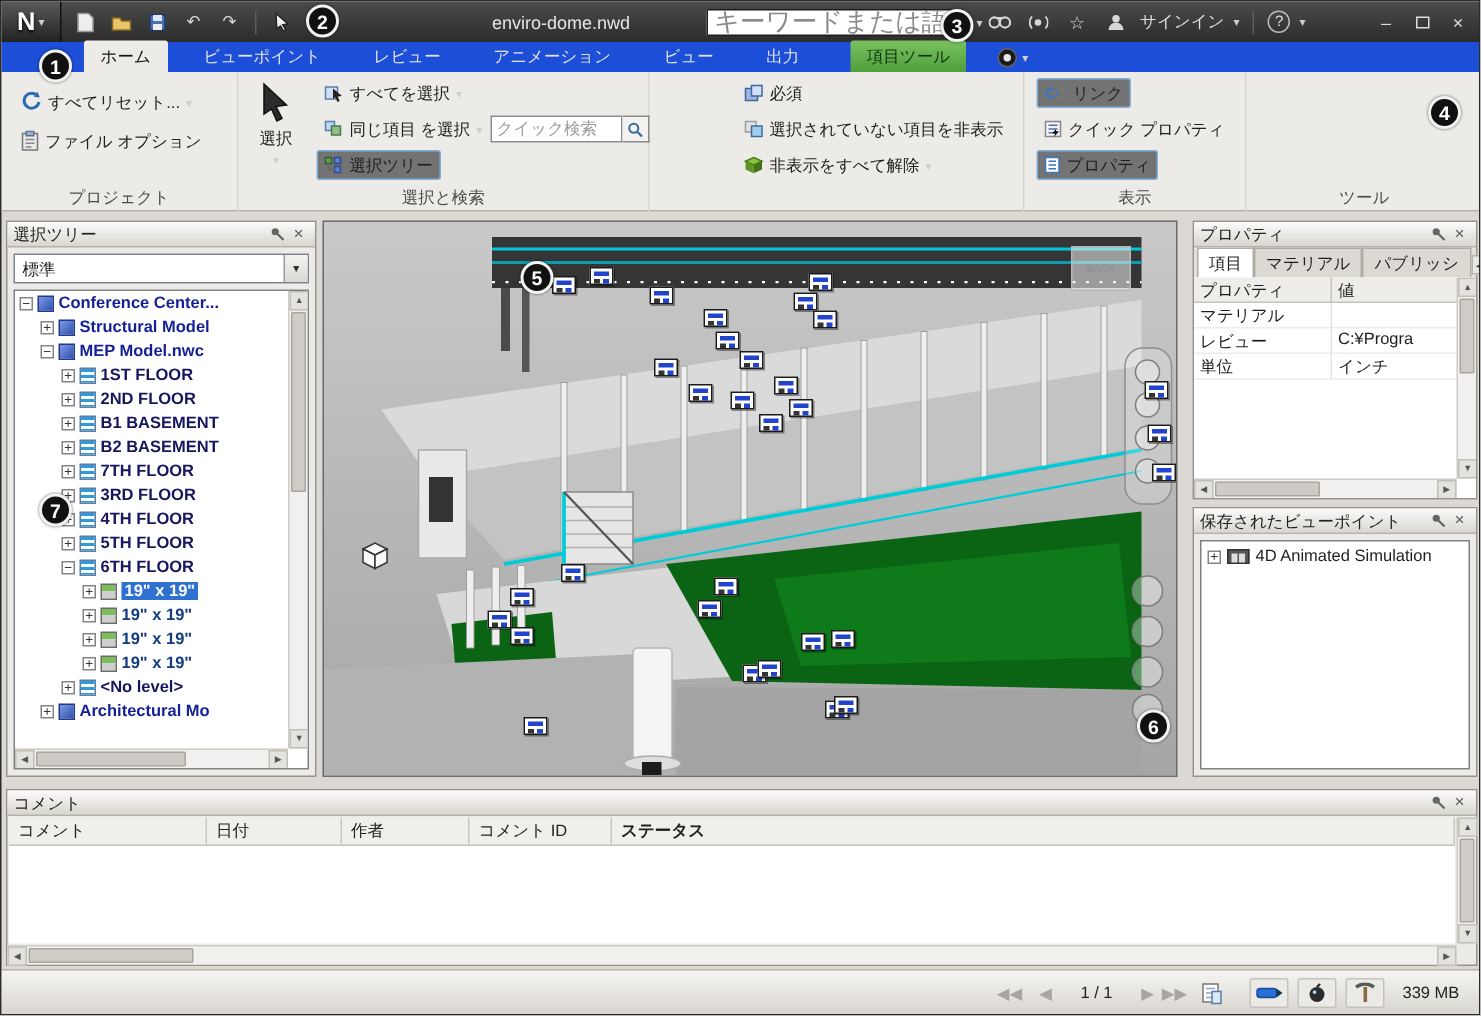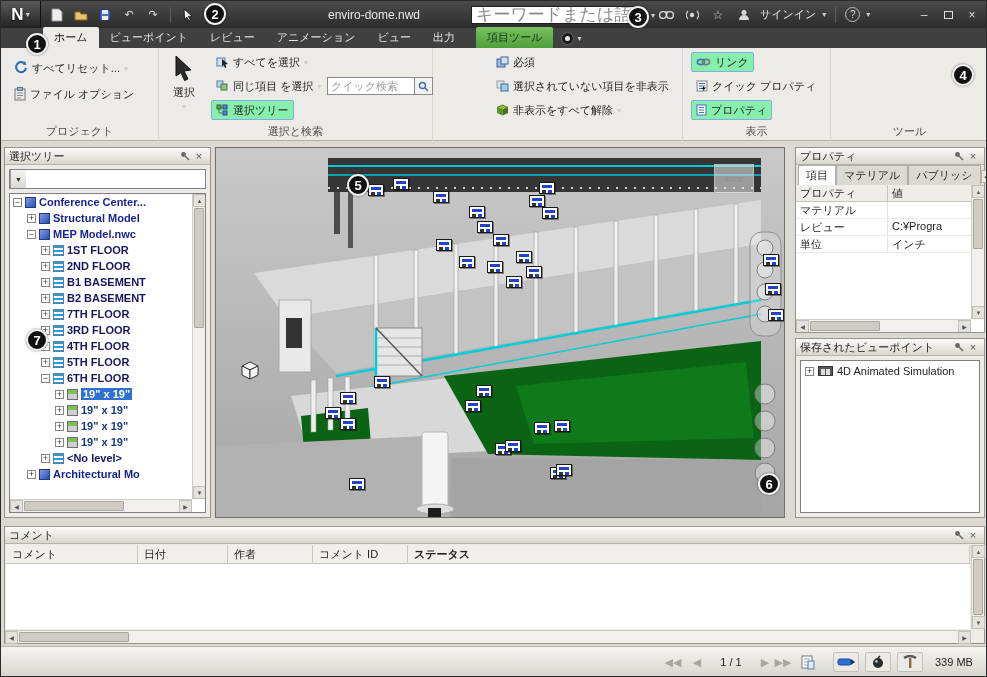--- a/index.html
+++ b/index.html
@@ -24,35 +24,35 @@
   .search-input::placeholder { color:#8a8a8a; }
   .tb-icons { position:absolute; left:655px; top:0; height:27px; display:flex; align-items:center; gap:6px; color:#d8d8d8; }
   .signin { font-size:11px; color:#e2e2e2; cursor:pointer; }
   .help-circ { width:15px; height:15px; border:1px solid #bbb; border-radius:50%; display:flex; align-items:center;
     justify-content:center; font-size:10px; color:#ddd; }
   .winbtns { position:absolute; right:2px; top:0; height:27px; display:flex; align-items:center; }
   .winbtn { width:24px; height:20px; display:flex; align-items:center; justify-content:center; color:#ddd; font-size:12px; cursor:pointer; }
   .maxglyph { width:9px; height:8px; border:1px solid #ddd; display:inline-block; }
 
   
-  .tabrow { position:absolute; left:0; top:27px; width:100%; height:20px; background:#404040; display:flex; align-items:flex-end; }
+  .tabrow { position:absolute; left:0; top:27px; width:100%; height:20px; background:#1d4ed8; display:flex; align-items:flex-end;gap:13px; }
   .rtab { padding:3px 11px; font-size:11px; color:#e3e3e3; cursor:pointer; }
   .rtab.active { background:#edebe8; color:#111; border-radius:2px 2px 0 0; }
   .rtab.ctx { background:linear-gradient(#79c25f,#4f9e3c); color:#103310; margin-left:10px; border-radius:2px 2px 0 0; }
   .tabextra { display:flex; align-items:center; gap:3px; margin-left:8px; padding-bottom:3px; }
   .dotbtn { width:13px; height:13px; border-radius:50%; background:#1b1b1b; border:1px solid #666; display:flex; align-items:center; justify-content:center; }
   .dotbtn::after { content:""; width:5px; height:5px; border-radius:50%; background:#e8e8e8; }
 
   
   .ribbon { position:absolute; left:0; top:47px; width:100%; height:93px; background:#edebe8; border-bottom:1px solid #b3b0aa; }
   .rgroup { position:absolute; top:0; height:93px; border-right:1px solid #d9d6d1; }
   .rlabel { position:absolute; bottom:2px; left:0; width:100%; text-align:center; font-size:11px; color:#4c4c4c; }
   .sbtn { position:absolute; display:flex; align-items:center; gap:4px; height:20px; padding:0 4px;
     font-size:11px; color:#1e1e1e; border:1px solid transparent; border-radius:2px; cursor:pointer; white-space:nowrap; }
-  .sbtn.hl { background:#86efac; border-color:#7fafdc; }
+  .sbtn.hl { background:#737373; border-color:#7fafdc; }
   .bbtn { position:absolute; display:flex; flex-direction:column; align-items:center; justify-content:flex-start;
     gap:2px; padding-top:4px; font-size:11px; border:1px solid transparent; border-radius:2px; cursor:pointer; }
   .qfind { position:absolute; display:flex; align-items:center; }
   .qfind input { width:88px; height:18px; border:1px solid #8a8a8a; font-size:11px; padding:0 3px; background:#fff;
     font-family:"Liberation Sans","DejaVu Sans",sans-serif; }
   .qfind input::placeholder { color:#9a9a9a; }
   .qfind .mag { width:18px; height:18px; border:1px solid #8a8a8a; border-left:none; background:#f4f3f1;
     display:flex; align-items:center; justify-content:center; cursor:pointer; }
 
   
@@ -377,20 +377,21 @@
       <span class="sp"></span>
       <span class="picon">
           <svg width="10" height="10">
             <circle cx="3.5" cy="3.5" r="2.4" fill="#666"></circle>
             <path d="M5 5 L9 9" stroke="#666" stroke-width="1.5"></path>
           </svg>
         </span>
       <span class="picon">×</span>
     </div>
     <div class="combo">
+      <span class="val">標準</span>
       <span class="drop">▼</span>
     </div>
     <div class="treebox">
       <div class="treelist">
           <div class="tree-row t-model bold" style="padding-left: 3px;">
             <span class="expander">−</span>
             <span class="tree-ico model"></span>
             <span class="tree-label">Conference Center...</span>
           </div>
           <div class="tree-row t-model bold" style="padding-left: 17px;">

